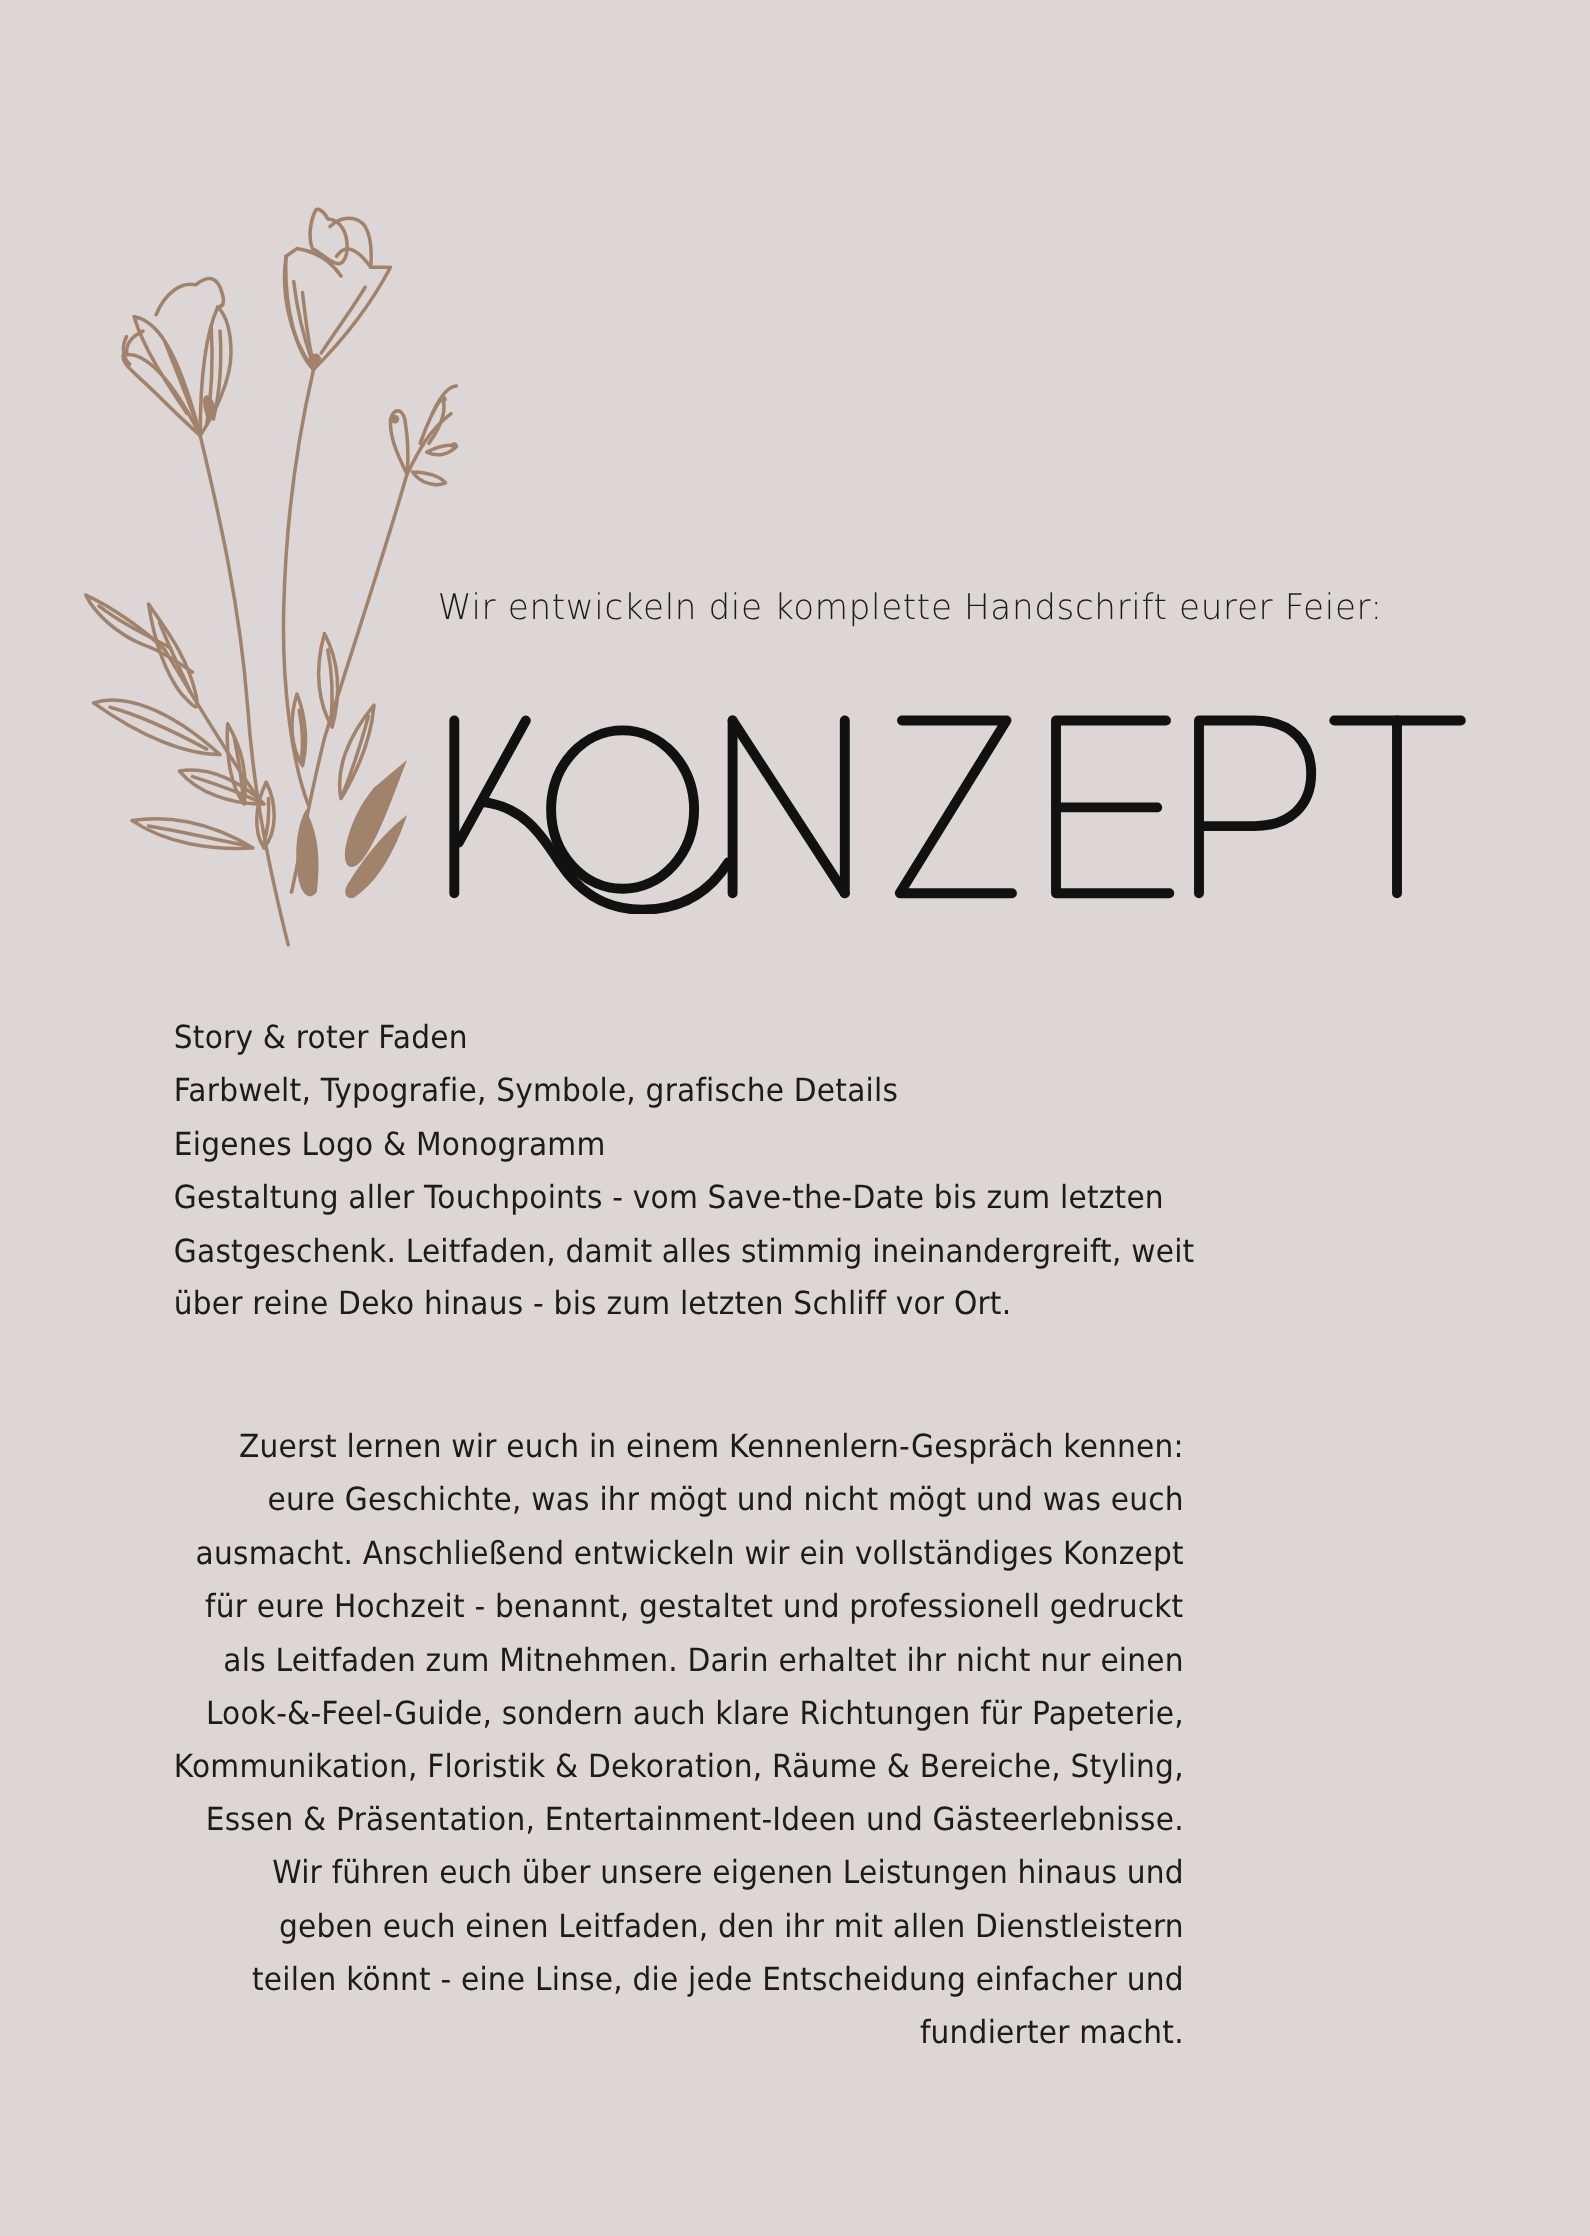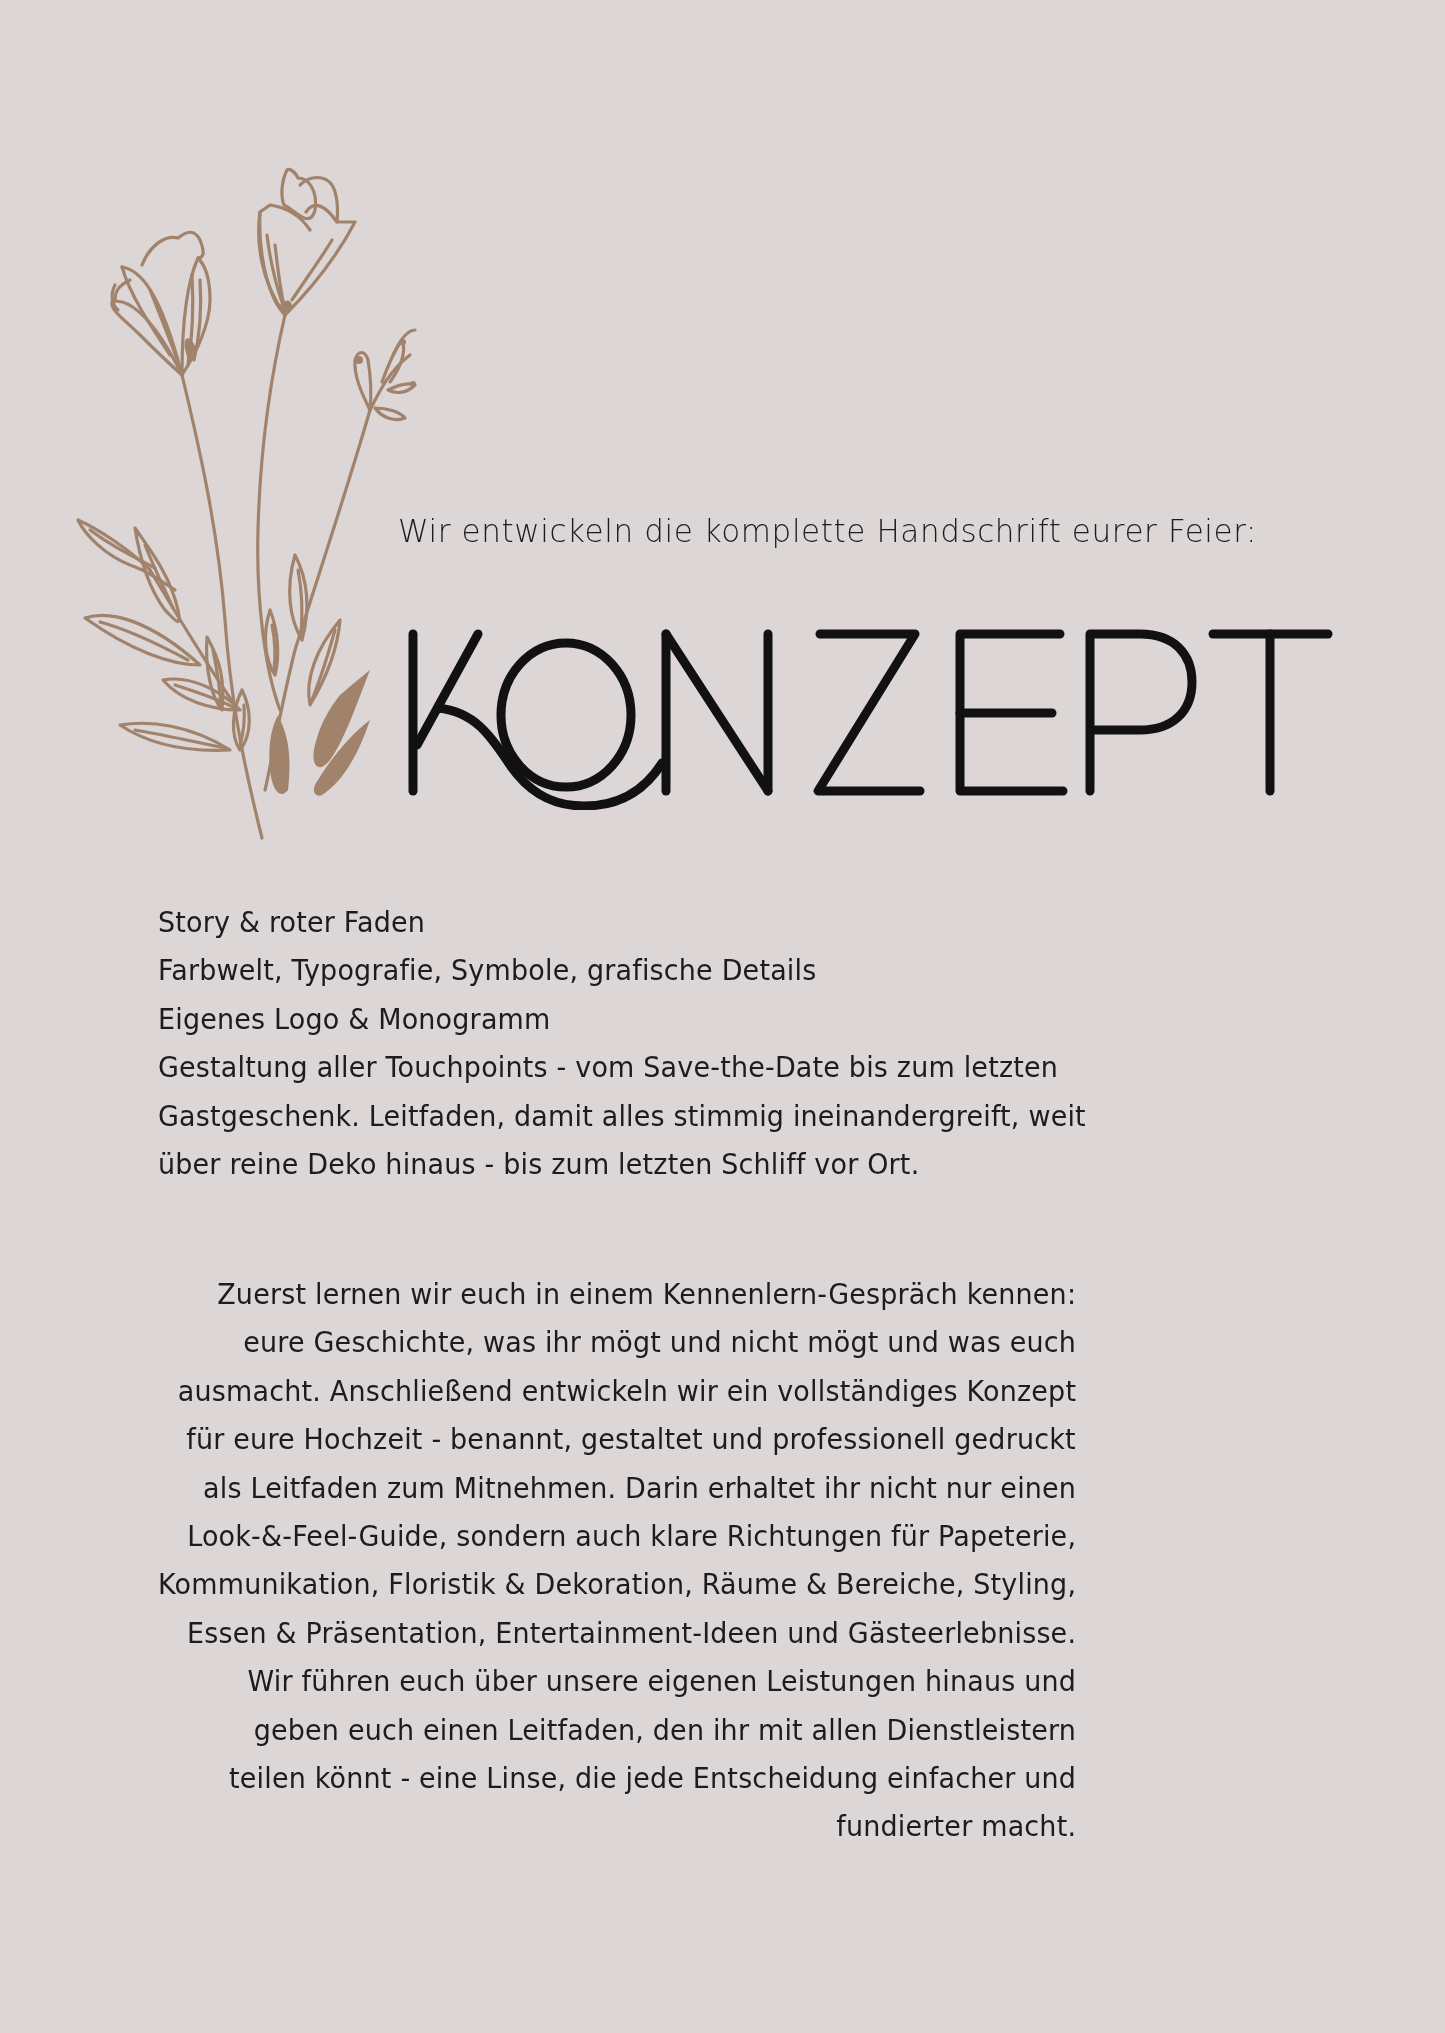--- a/index.html
+++ b/index.html
@@ -11,20 +11,21 @@
     height: 2033px;
     background: #DCD6D6;
     position: relative;
     overflow: hidden;
     font-family: "DejaVu Sans", "Liberation Sans", sans-serif;
     color: #1a1a1a;
   }
   .page {
     position: absolute;
     inset: 0;
+    margin-top: 21px;
   }
   .flower {
     position: absolute;
     left: 70px;
     top: 150px;
     width: 370px;
     height: 690px;
   }
   .subtitle {
     position: absolute;

